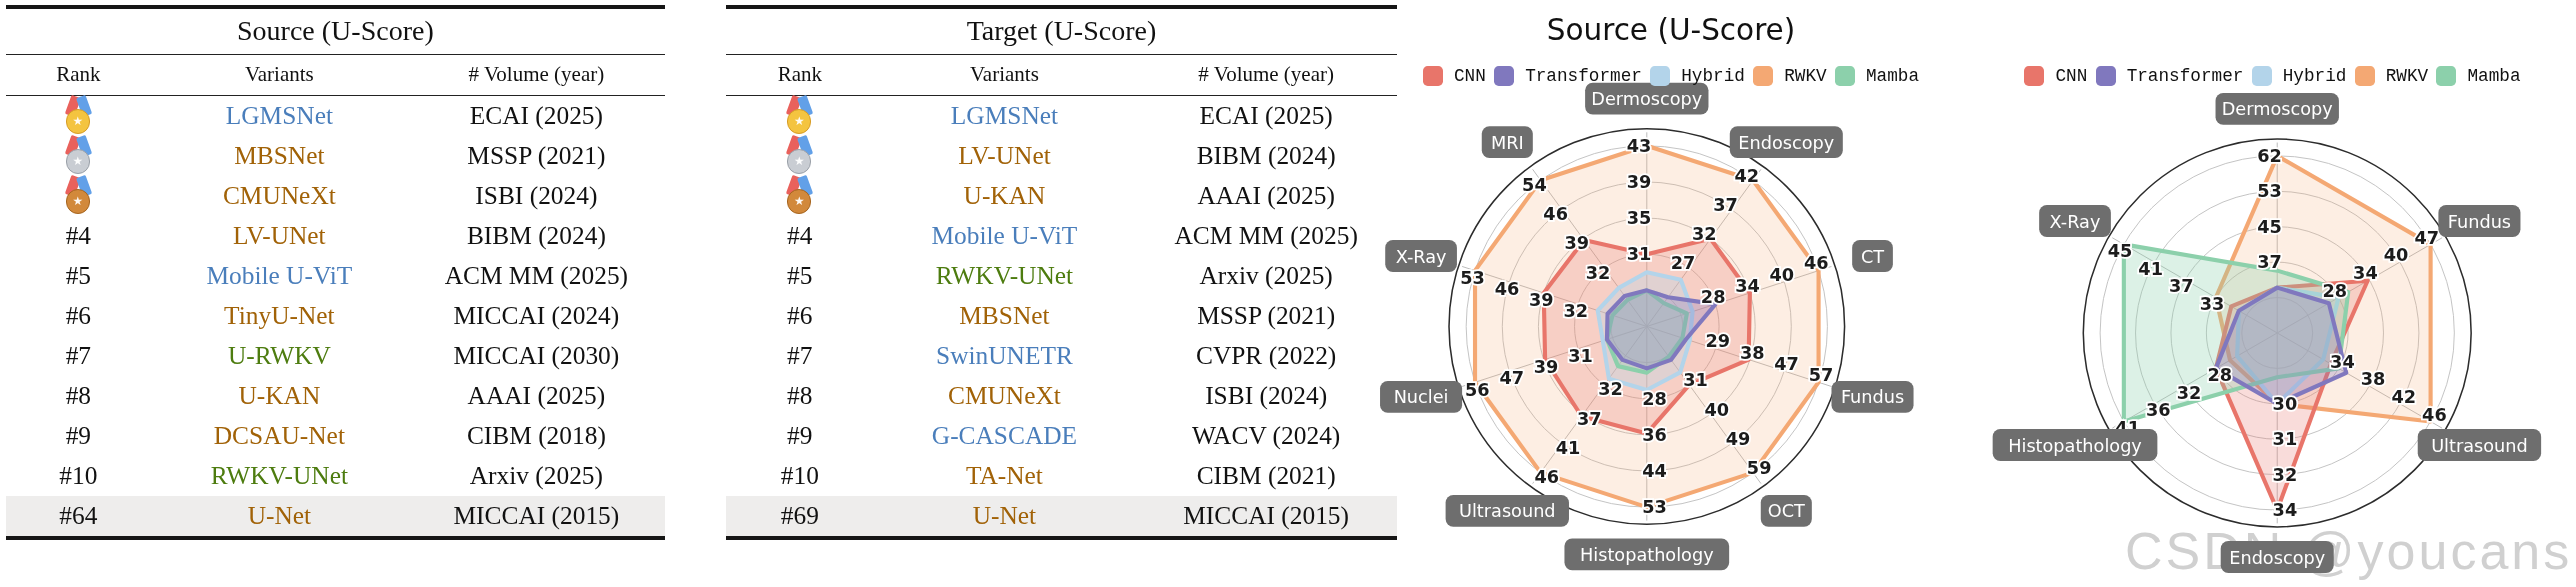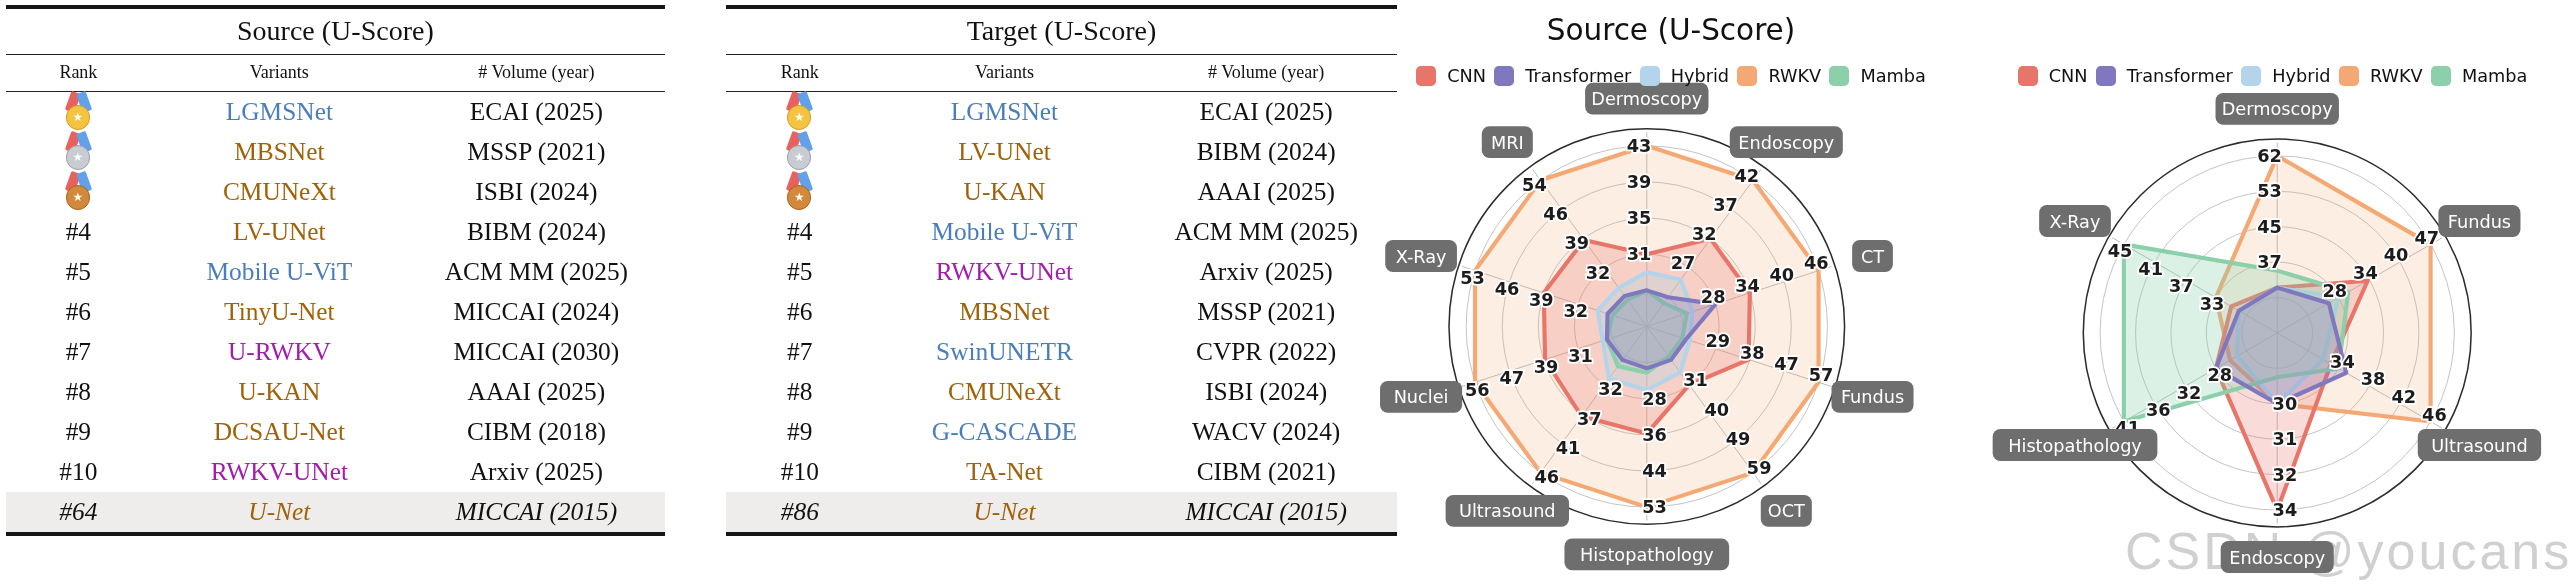--- a/index.html
+++ b/index.html
@@ -8,45 +8,45 @@
   
   .watermark{position:absolute;left:2125px;top:521px;z-index:0;color:#d0d0d0;
     font-family:"Liberation Sans",sans-serif;font-size:52px;letter-spacing:3px;white-space:nowrap;}
   
   .table-panel{position:absolute;top:4.7px;z-index:1;font-family:"Liberation Serif","DejaVu Serif",serif;color:#111;}
   #table-panel-0{left:5.9px;width:659px;}
   #table-panel-1{left:726px;width:671px;}
   .t-title{border-top:4.1px solid #161616;border-bottom:1.8px solid #222;
     font-size:28px;text-align:center;padding:5.9px 0 7px 0;}
   table.ranks{width:100%;border-collapse:collapse;border-bottom:4.1px solid #161616;table-layout:fixed;}
-  table.ranks th{font-size:18px;font-weight:normal;padding:7px 0 8.3px 0;border-bottom:1.8px solid #222;}
+  table.ranks th{font-size:21px;font-weight:normal;padding:7px 0 8.3px 0;border-bottom:1.8px solid #222;}
   table.ranks td{font-size:25.4px;text-align:center;height:40px;vertical-align:middle;padding:0;}
   table.ranks col.c-rank{width:22%;} table.ranks col.c-var{width:39%;} table.ranks col.c-vol{width:39%;}
-  tr.highlight{background:#eeedec;font-style:italic;}
-  .v-blue{color:#4a7ebb;} .v-red{color:#a16207;} .v-orange{color:#a21caf;}
+  tr.highlight{background:#eeedec;}
+  .v-blue{color:#4a7ebb;} .v-red{color:#a16207;} .v-orange{color:#4d7c0f;}
   
   .medal{position:relative;display:inline-block;width:28px;height:38px;vertical-align:middle;}
   .medal .r1,.medal .r2{position:absolute;top:-0.6px;width:10px;height:19.5px;border-radius:1.8px;}
   .medal .r1{left:3.5px;background:#e9615c;transform:rotate(20deg);}
   .medal .r2{right:3.5px;background:#62a0e8;transform:rotate(-20deg);}
   .medal .disc{position:absolute;left:1.2px;top:12.4px;width:22.4px;height:22.4px;border-radius:50%;
     display:flex;align-items:center;justify-content:center;font-size:11.8px;color:rgba(255,255,255,.95);}
   .medal.gold .disc{background:#f4c440;border:1.8px solid #d79c26;}
   .medal.silver .disc{background:#c9cdd3;border:1.8px solid #9aa0a8;}
   .medal.bronze .disc{background:#d2893b;border:1.8px solid #a6651f;}
   
   .radar-panel{position:absolute;top:0;height:588px;z-index:1;}
   #radar-panel-0{left:1367px;width:608px;}
   #radar-panel-1{left:1969px;width:607px;}
   .chart-title{position:absolute;top:13px;left:0;right:0;text-align:center;
     font-size:29.5px;color:#111;}
   .chart-title b{font-weight:normal;text-align:right;}
   .legend{position:absolute;top:66px;left:0;right:0;display:flex;justify-content:center;
     align-items:center;gap:8.3px;white-space:nowrap;}
-  .leg-item{display:inline-flex;gap:11px;}
+  .leg-item{display:inline-flex;gap:11px;font-family:Liberation Mono, monospace;}
   .leg-swatch{width:20px;height:20px;border-radius:4.7px;display:inline-block;}
   .leg-label{font-size:17.7px;color:#111;}
   svg.radar-svg{position:absolute;left:0;top:0;}
 </style>
 </head>
 <body>
 
 <div class="page">
 
   <div class="watermark">CSDN @youcans</div>
@@ -186,21 +186,21 @@
             <td>#9</td>
             <td class="v-blue">G-CASCADE</td>
             <td>WACV (2024)</td>
           </tr>
           <tr>
             <td>#10</td>
             <td class="v-red">TA-Net</td>
             <td>CIBM (2021)</td>
           </tr>
           <tr class="highlight">
-            <td>#86</td>
+            <td>#69</td>
             <td class="v-red">U-Net</td>
             <td>MICCAI (2015)</td>
           </tr>
         </tbody>
     </table>
   </div>
 
   <div class="radar-panel" id="radar-panel-0">
     <svg class="radar-svg" width="608" height="588" viewBox="0 0 1030 996">
         <g>

